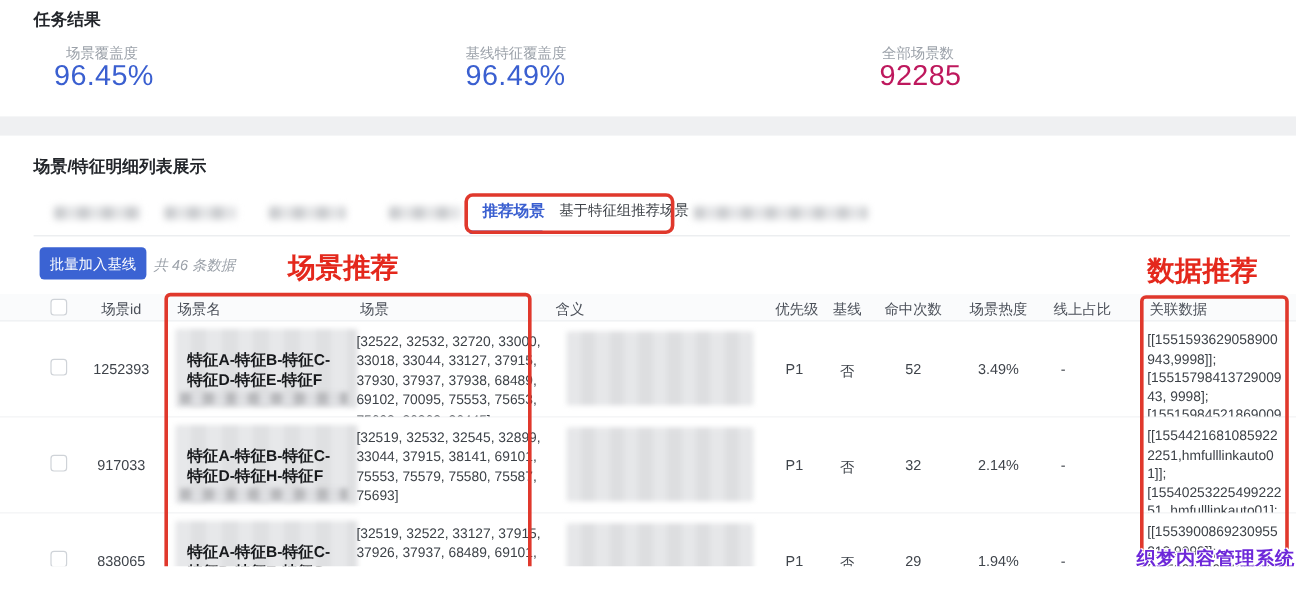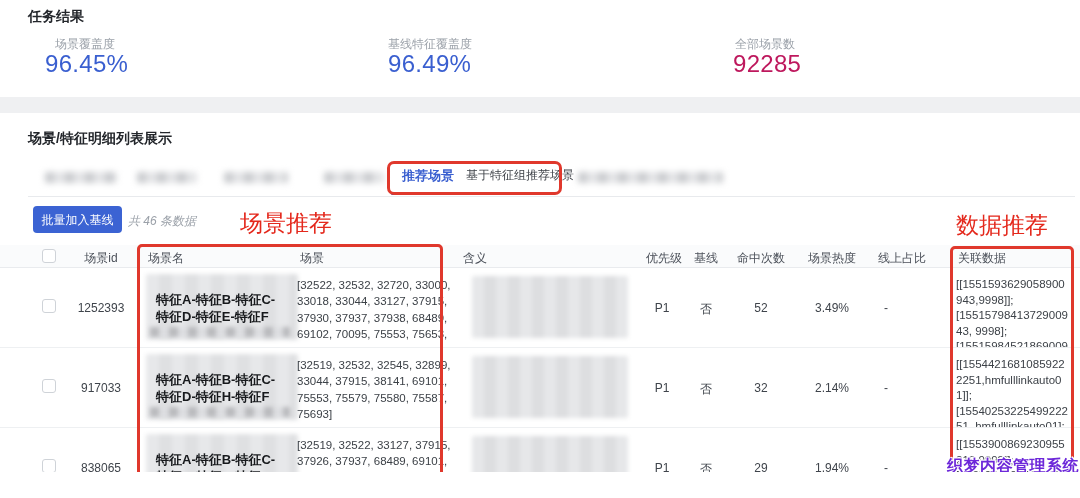--- a/index.html
+++ b/index.html
@@ -23,21 +23,21 @@
     background:repeating-linear-gradient(90deg,#c9cbce 0 9px,#e3e4e6 9px 20px);}
   .tab-active{font-size:13px;font-weight:700;color:#3a5fd0;text-align:center;}
   .tab-normal{font-size:12px;color:#3f4349;text-align:center;}
   .tab-underline{height:3px;background:#3a5fd0;border-radius:2px;}
   .tabs-divider{height:1px;background:#e8eaed;}
 
   .btn-primary{background:#3b63d3;color:#fff;font-size:12px;text-align:center;
     border:none;border-radius:4px;width:89px;height:27px;line-height:27px;cursor:pointer;}
   .count-text{font-size:12px;color:#9ba1a9;}
 
-  .red-note{font-size:23px;font-weight:400;color:#e4281c;}
+  .red-note{font-size:23px;font-weight:700;color:#e4281c;}
   .red-box{border:3px solid #e0382c;border-radius:5px;background:transparent;pointer-events:none;}
 
   
   .thead{background:#fafbfc;border-bottom:1px solid #e9ebee;height:23px;}
   .th{font-size:12px;font-weight:500;color:#4b5059;top:5px;}
   .row{left:0;width:1080px;height:80px;border-bottom:1px solid #eef0f2;overflow:hidden;background:#fff;}
   .cb{width:14px;height:14px;background:#fff;border:1px solid #cfd3d8;border-radius:3px;}
   .cell{font-size:12px;color:#3f444b;}
   .center{text-align:center;}
   .c-check{left:42px;top:31px;}

